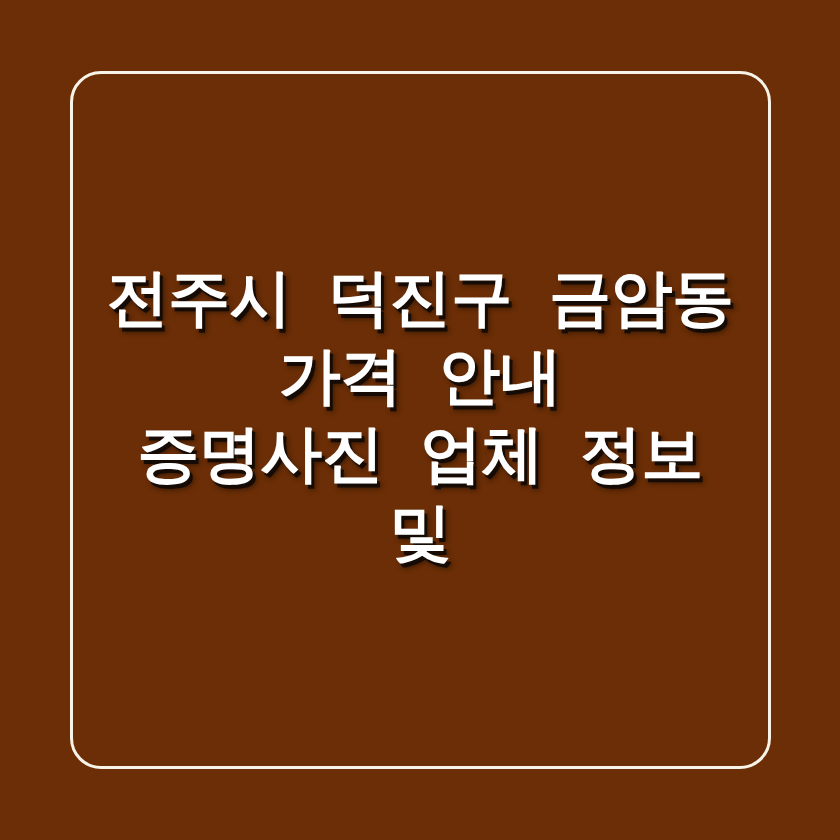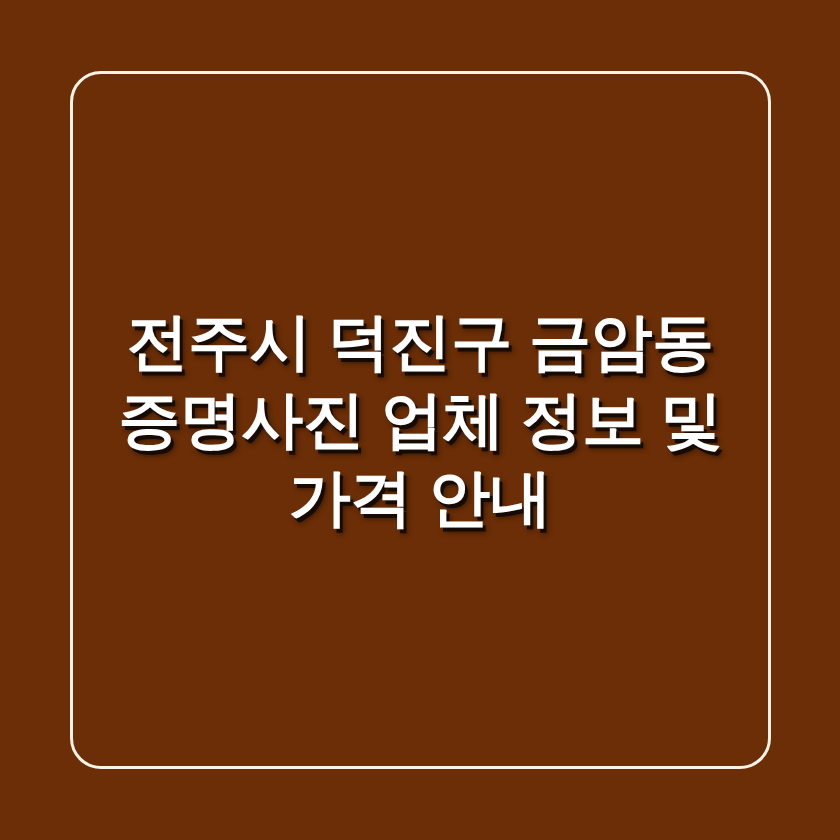--- a/index.html
+++ b/index.html
@@ -47,21 +47,21 @@
     justify-content: center;
     box-sizing: border-box;
     padding: 0 95px;
   }
 
   #poster-title {
     margin: 0;
     width: 100%;
     text-align: center;
     color: #ffffff;
-    font-family: Liberation Sans, sans-serif;
+    font-family: Liberation Mono, monospace;
     font-weight: 700;
     font-size: 62px;
     line-height: 78px;
     letter-spacing: -0.5px;
     word-break: keep-all;
     text-shadow:
       3px 4px 0 rgba(18, 10, 4, 0.92),
       4px 5px 5px rgba(18, 10, 4, 0.55);
   }
 
@@ -72,18 +72,18 @@
 </head>
 <body>
 
 <div id="poster">
 
   <div id="frame"></div>
 
   <div id="title-block">
     <h1 id="poster-title">
       <span class="tline">전주시 덕진구 금암동</span>
+      <span class="tline">가격 안내</span>
       <span class="tline">증명사진 업체 정보 및</span>
-      <span class="tline">가격 안내</span>
     </h1>
   </div>
 
 </div>
 
 </body></html>

